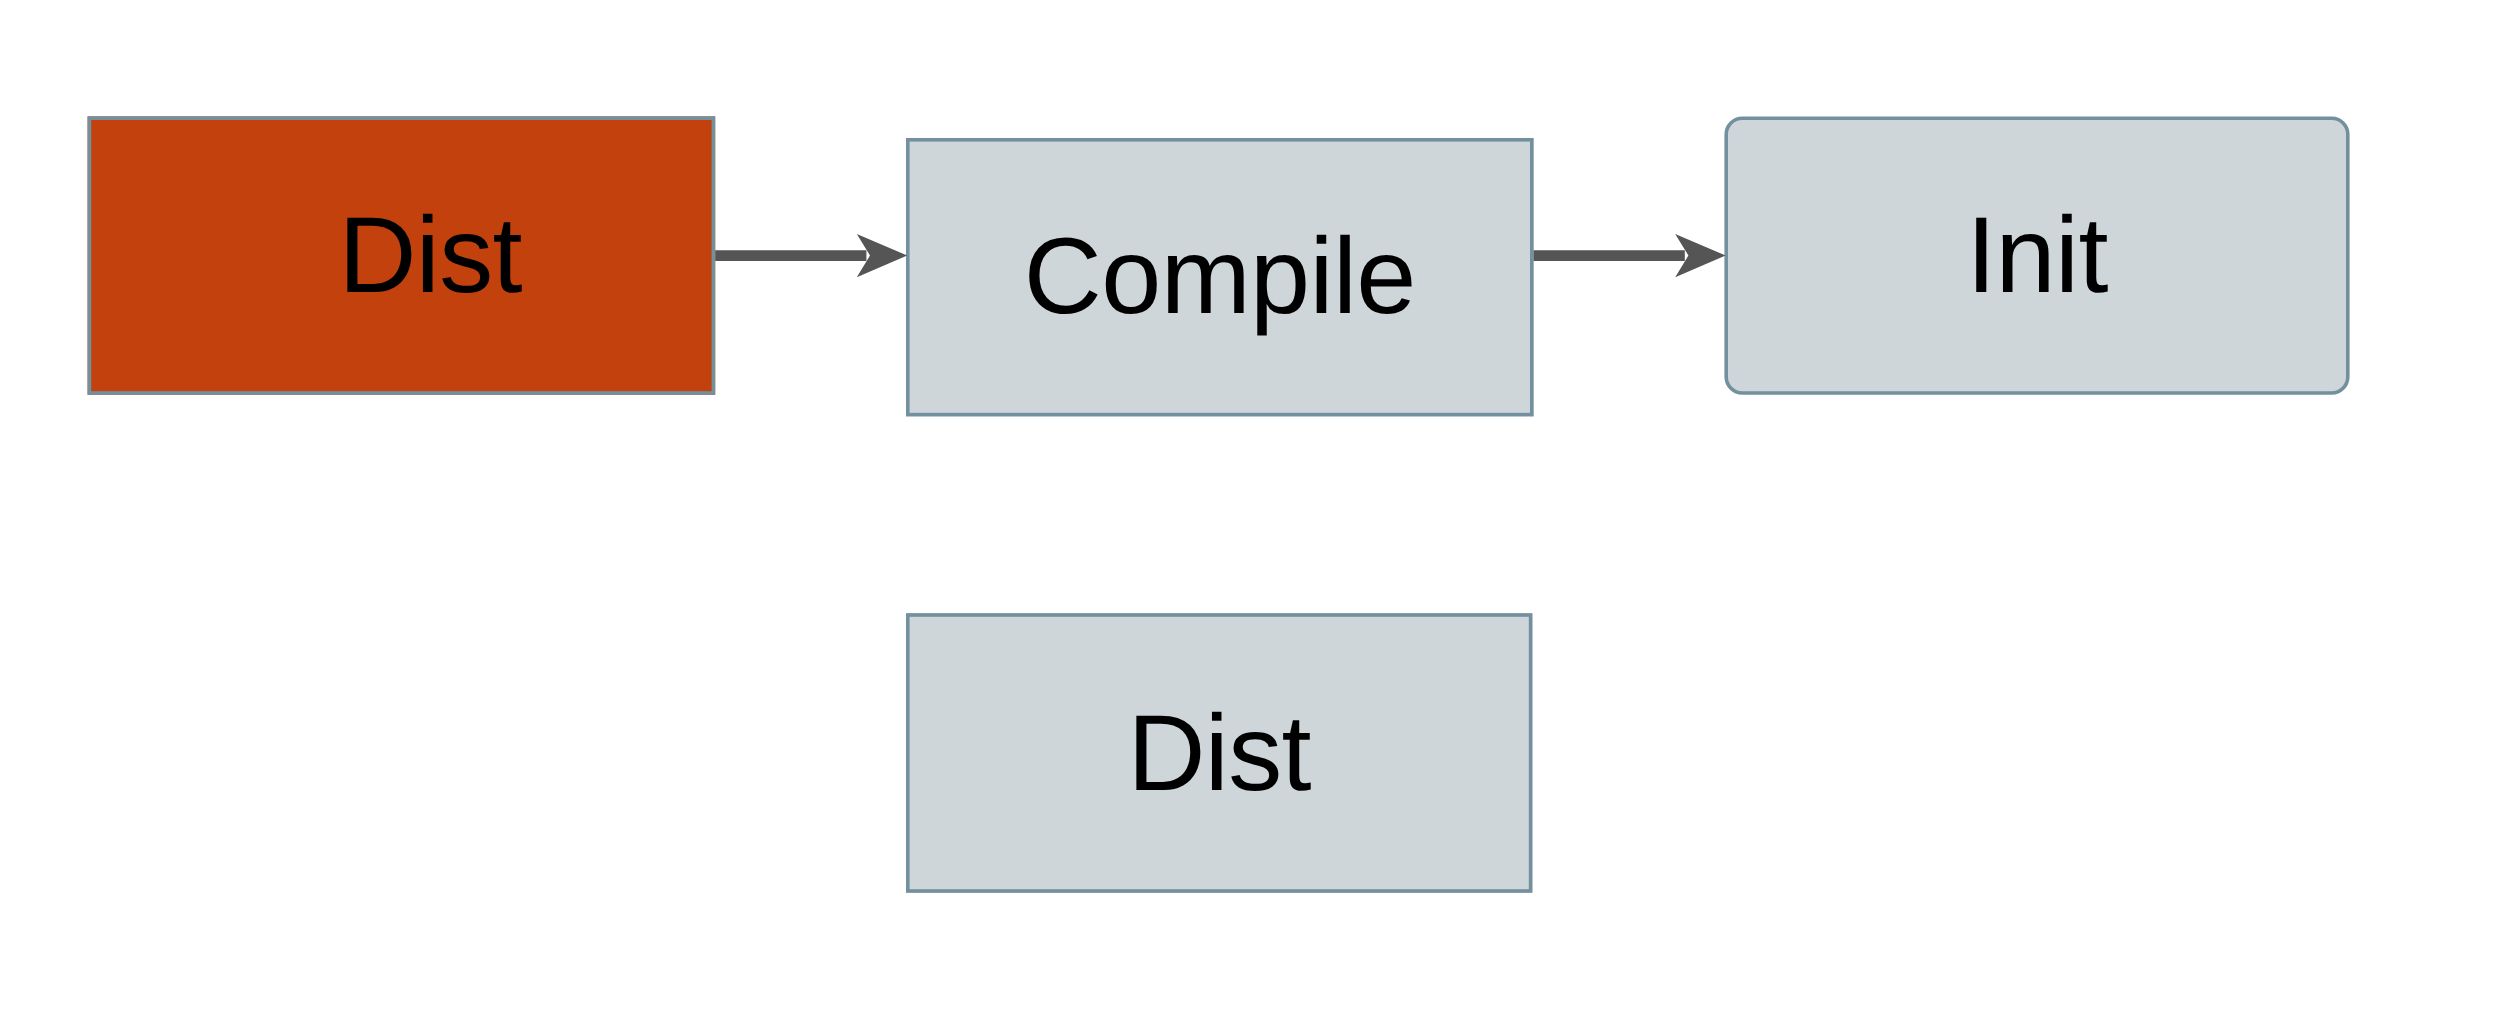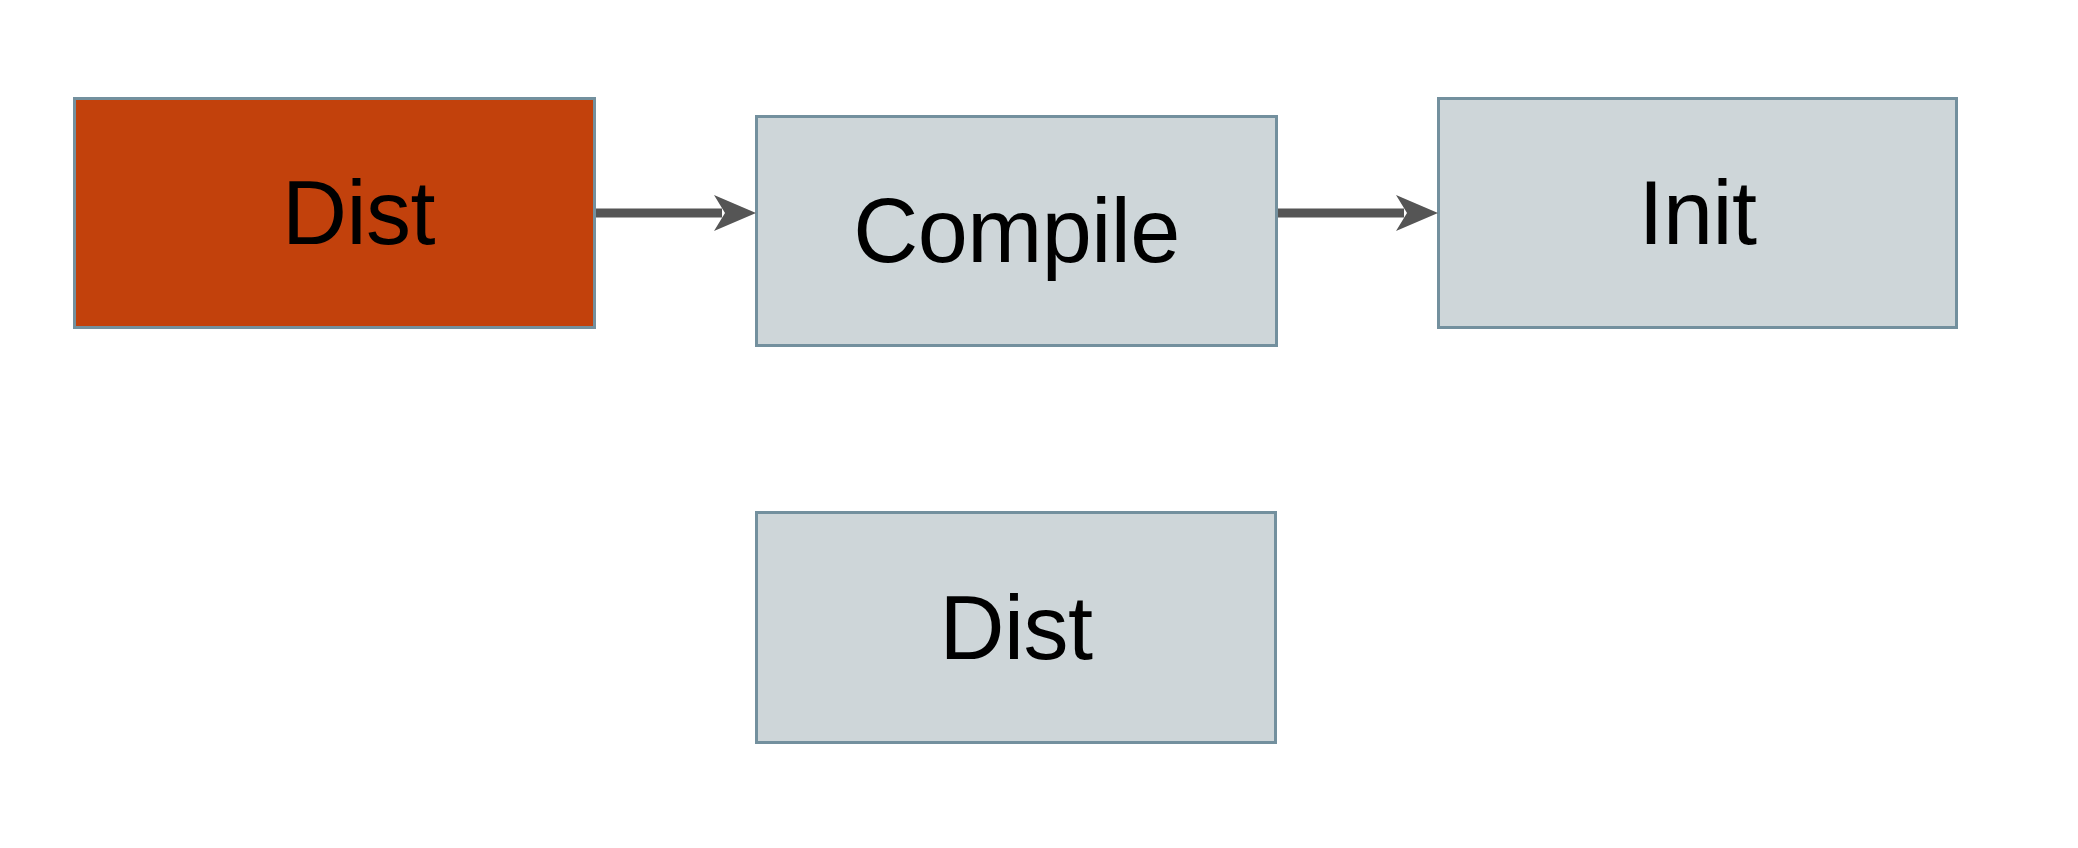--- a/index.html
+++ b/index.html
@@ -68,21 +68,21 @@
 <div id="canvas" style="width: 2078px; height: 848px; background: rgb(255, 255, 255);">
 
   <div class="node" id="node-dist" style="left: 73px; top: 97px; width: 523px; height: 232px; background: #c2410c; border-color: rgb(115, 144, 158); border-width: 3px; padding-left: 48px;">
     <span class="node-label">Dist</span>
   </div>
 
   <div class="node" id="node-compile" style="left: 755px; top: 97px; width: 523px; height: 232px; background: rgb(206, 214, 217); border-color: rgb(115, 144, 158); border-width: 3px; margin-top: 18px;">
     <span class="node-label">Compile</span>
   </div>
 
-  <div class="node" id="node-init" style="left: 1437px; top: 97px; width: 521px; height: 232px; background: rgb(206, 214, 217); border-color: rgb(115, 144, 158); border-width: 3px;">
+  <div class="node" id="node-init" style="left: 1437px; top: 97px; width: 521px; height: 232px; background: rgb(206, 214, 217); border-color: rgb(115, 144, 158); border-width: 3px; border-radius: 15px;">
     <span class="node-label">Init</span>
   </div>
 
   <div class="node" id="node-clean" style="left: 755px; top: 511px; width: 522px; height: 233px; background: rgb(206, 214, 217); border-color: rgb(115, 144, 158); border-width: 3px;">
     <span class="node-label">Dist</span>
   </div>
 
   <div class="edge-layer">
     <svg id="edge-svg" xmlns="http://www.w3.org/2000/svg" viewBox="0 0 2078 848">
         <g>

